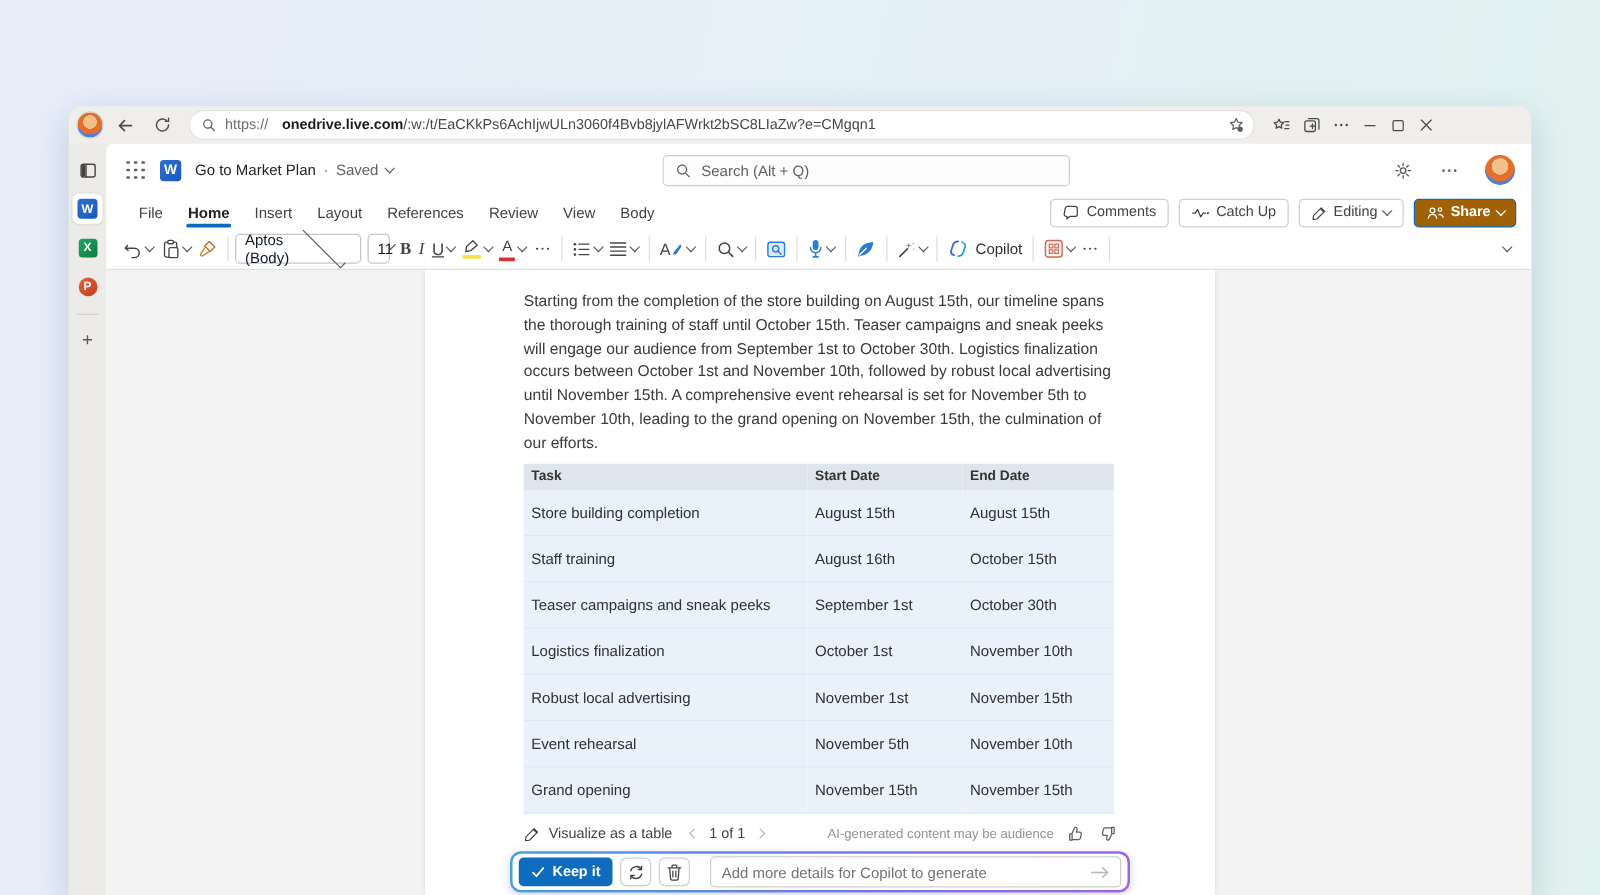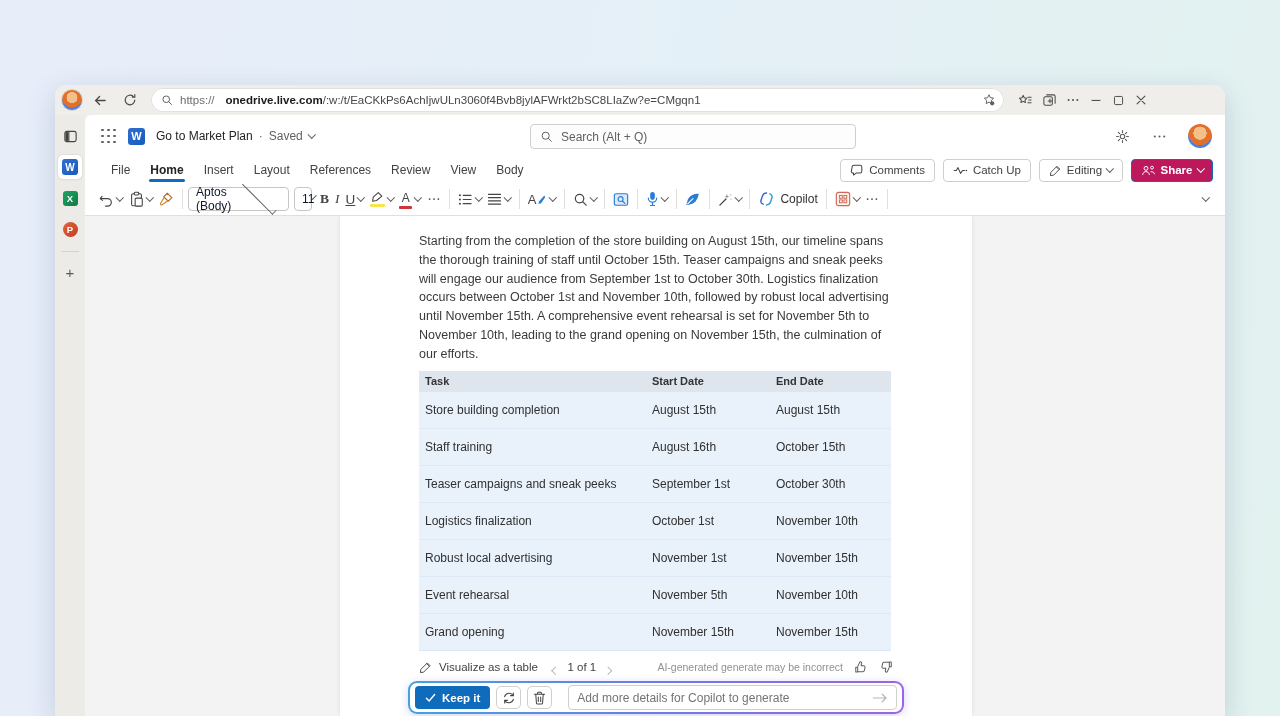--- a/index.html
+++ b/index.html
@@ -55,21 +55,21 @@
 
   
   .menu-row{ height:26px; display:flex; align-items:center; padding:0 12px 0 16px; }
   .menu-item{ position:relative; font-size:12px; color:#424242; padding:4px 10px; }
   .menu-item.active{ color:#242424; font-weight:bold; }
   .menu-item.active::after{ content:""; position:absolute; left:9px; right:9px; bottom:-1px; height:3px;
     background:#0f6cbd; border-radius:2px; }
   .menu-right{ margin-left:auto; display:flex; align-items:center; gap:8px; }
   .pill{ height:23px; display:flex; align-items:center; gap:5px; padding:0 9px; font-size:11.5px; color:#424242;
     border:1px solid #d1cfcd; border-radius:4px; background:#fff; }
-  .pill.share{ background:#be185d; border-color:#0f6cbd; color:#fff; font-weight:bold; }
+  .pill.share{ background:#a16207; border-color:#0f6cbd; color:#fff; font-weight:bold; }
 
   
   .ribbon{ height:33px; display:flex; align-items:center; padding:0 8px 0 10px; border-bottom:1px solid #e1dfdd; }
   .rb{ height:26px; display:flex; align-items:center; justify-content:center; padding:0 3px; border-radius:4px; gap:3px; }
   .rb-divider{ width:1px; height:20px; background:#e1dfdd; margin:0 5px; flex:none; }
   .glyph{ font-size:13.5px; color:#444; }
   .fontsel{ width:101px; height:24px; border:1px solid #c8c6c4; border-radius:4px; display:flex; align-items:center;
     padding:0 7px; font-size:12px; color:#0f172a; margin-right:5px; }
   .fontsel span{ flex:1; }
   .sizesel{ width:18px; }
@@ -93,21 +93,21 @@
   .doc h2{ font-size:12.5px; color:#242424; margin-bottom:5px; }
   .doc p{ font-size:12.5px; line-height:18.8px; color:#3a3a3a; width:473px; }
 
   table.tl{ border-collapse:collapse; margin-top:7px; table-layout:fixed; width:472px; }
   table.tl th{ background:#dfe5ec; font-size:11px; text-align:left; color:#333; padding:4px 6px; height:21px; font-weight:bold; }
   table.tl td{ background:#e9f1fb; font-size:12px; color:#303030; padding:0 6px; height:37px; border-bottom:1px solid #dde8f6; }
   .c1{ width:227px; } .c2{ width:124px; } .c3{ width:121px; }
 
   .action-row{ display:flex; align-items:center; width:474px; margin-top:9px; gap:7px; }
   .action-row .lbl{ font-size:11.5px; color:#424242; }
-  .pg{ display:flex; align-items:flex-end; gap:9px; margin-left:8px; }
+  .pg{ display:flex; align-items:center; gap:9px; margin-left:8px; }
   .pg .cnt{ font-size:11.5px; color:#424242; }
   .disc{ margin-left:auto; font-size:10.5px; color:#93918f; }
   .thumb{ margin-left:4px; }
 
   .copilot-bar{ margin:7px 0 0 -11px; width:496px; height:33px; border-radius:9px; padding:2px;
     background:linear-gradient(90deg,#45a2da,#6b7ce8,#9c64e4);
     box-shadow:0 2px 8px rgba(120,110,230,.30); }
   .copilot-inner{ background:#fff; border-radius:7px; height:29px; display:flex; align-items:center; padding:0 5px; gap:6px; }
   .keep-btn{ height:23px; background:#0f6cbd; border-radius:4px; color:#fff; font-size:11.5px; font-weight:bold;
     display:flex; align-items:center; gap:6px; padding:0 10px; }
@@ -496,21 +496,21 @@
             <div class="action-row">
               <svg width="13" height="13" viewBox="0 0 16 16">
                   <path d="M10.2 2.4l3.4 3.4L5.6 13.8l-3.8.4.4-3.8zM9.4 3.2l3.4 3.4" stroke="#424242" stroke-width="1.15" fill="none" stroke-linejoin="round"></path>
                 </svg>
               <span class="lbl">Visualize as a table</span>
               <div class="pg">
                 <span class="chev chev-left lt"></span>
                 <span class="cnt">1 of 1</span>
                 <span class="chev chev-right lt"></span>
               </div>
-              <span class="disc">AI-generated generate may be incorrect</span>
+              <span class="disc">AI-generated content may be audience</span>
               <svg class="thumb" width="14" height="14" viewBox="0 0 16 16">
                   <path d="M2 8.2h2.2v5.6H2zM4.2 13.3h5.9c.9 0 1.6-.6 1.8-1.5l.7-3.3a1.6 1.6 0 0 0-1.6-2H8.2l.6-2.8A1.3 1.3 0 0 0 6.4 2.8L4.2 7.6" stroke="#5f5e5c" stroke-width="1.15" fill="none" stroke-linejoin="round"></path>
                 </svg>
               <svg class="thumb" width="14" height="14" viewBox="0 0 16 16" style="transform:rotate(180deg);">
                   <path d="M2 8.2h2.2v5.6H2zM4.2 13.3h5.9c.9 0 1.6-.6 1.8-1.5l.7-3.3a1.6 1.6 0 0 0-1.6-2H8.2l.6-2.8A1.3 1.3 0 0 0 6.4 2.8L4.2 7.6" stroke="#5f5e5c" stroke-width="1.15" fill="none" stroke-linejoin="round"></path>
                 </svg>
             </div>
 
             <div class="copilot-bar">
               <div class="copilot-inner">

